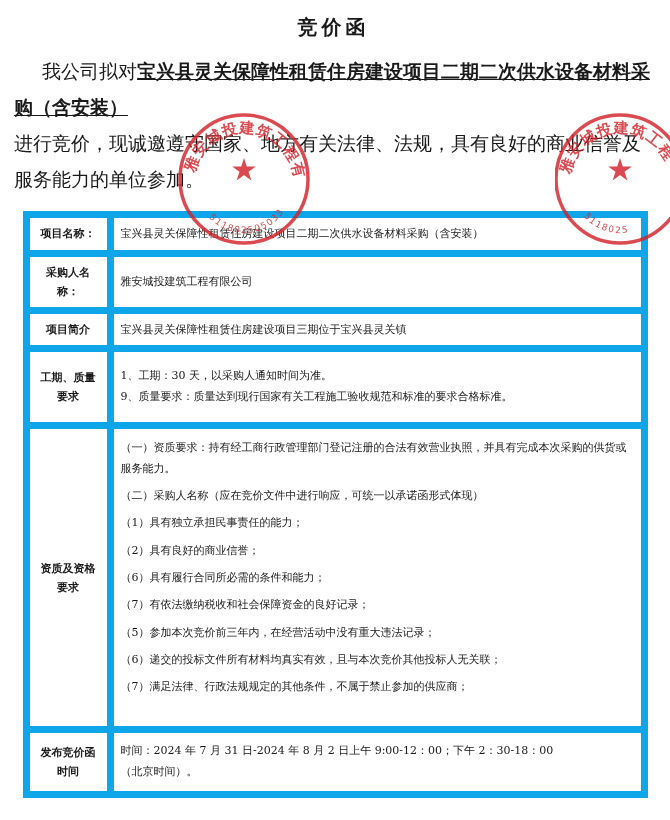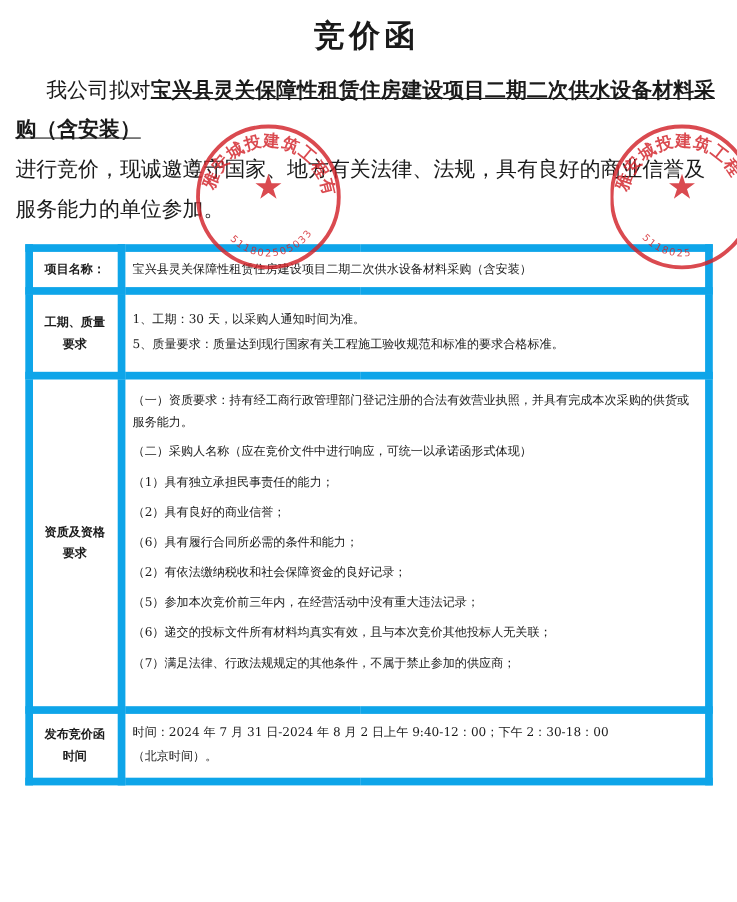--- a/index.html
+++ b/index.html
@@ -17,21 +17,21 @@
   }
   .page {
     position: relative;
     width: 670px;
     height: 820px;
     padding: 0;
     box-sizing: border-box;
   }
   .doc-title {
     text-align: center;
-    font-size: 28px;
+    font-size: 20px;
     font-weight: bold;
     letter-spacing: 4px;
     margin: 14px 3px 12px 0;
     font-family: "DejaVu Serif", "Liberation Serif", serif;
   }
   .intro {
     font-size: 19px;
     line-height: 1.9;
     padding: 0 14px;
     text-indent: 0;
@@ -117,44 +117,52 @@
       <col style="width:218px">
       <col style="width:102px">
       <col style="width:214px">
     </colgroup>
     <tbody>
       <tr>
         <td class="label">项目名称：</td>
         <td class="val" colspan="3">宝兴县灵关保障性租赁住房建设项目二期二次供水设备材料采购（含安装）</td>
       </tr>
       <tr>
+        <td class="label">采购人名称：</td>
+        <td class="val" colspan="3">雅安城投建筑工程有限公司</td>
+      </tr>
+      <tr>
+        <td class="label">项目简介</td>
+        <td class="val" colspan="3">宝兴县灵关保障性租赁住房建设项目三期位于宝兴县灵关镇</td>
+      </tr>
+      <tr>
         <td class="label" style="height:58px">工期、质量要求</td>
         <td class="val cell-lines" colspan="3">
           <p>1、工期：30 天，以采购人通知时间为准。</p>
-          <p>5、质量要求：质量达到现行国家有关工程施工验收规范和标准的要求合格标准。</p>
+          <p>9、质量要求：质量达到现行国家有关工程施工验收规范和标准的要求合格标准。</p>
         </td>
       </tr>
       <tr>
         <td class="label topal" style="height:285px">资质及资格要求</td>
         <td class="val qual" colspan="3" style="vertical-align:top;padding-top:9px">
           <p>（一）资质要求：持有经工商行政管理部门登记注册的合法有效营业执照，并具有完成本次采购的供货或服务能力。</p>
           <p>（二）采购人名称（应在竞价文件中进行响应，可统一以承诺函形式体现）</p>
           <p>（1）具有独立承担民事责任的能力；</p>
           <p>（2）具有良好的商业信誉；</p>
           <p>（6）具有履行合同所必需的条件和能力；</p>
-          <p>（2）有依法缴纳税收和社会保障资金的良好记录；</p>
+          <p>（7）有依法缴纳税收和社会保障资金的良好记录；</p>
           <p>（5）参加本次竞价前三年内，在经营活动中没有重大违法记录；</p>
           <p>（6）递交的投标文件所有材料均真实有效，且与本次竞价其他投标人无关联；</p>
           <p>（7）满足法律、行政法规规定的其他条件，不属于禁止参加的供应商；</p>
         </td>
       </tr>
       <tr>
         <td class="label" style="height:46px">发布竞价函时间</td>
         <td class="val cell-lines" colspan="3">
-          <p>时间：2024 年 7 月 31 日-2024 年 8 月 2 日上午 9:40-12：00；下午 2：30-18：00</p>
+          <p>时间：2024 年 7 月 31 日-2024 年 8 月 2 日上午 9:00-12：00；下午 2：30-18：00</p>
           <p>（北京时间）。</p>
         </td>
       </tr>
 
     </tbody>
   </table>
 
   <div class="stamp stamp-left">
     <svg width="138" height="138" viewBox="0 0 138 138">
       <circle cx="69" cy="69" r="64" fill="none" stroke="#d3232a" stroke-width="3.5"></circle>

